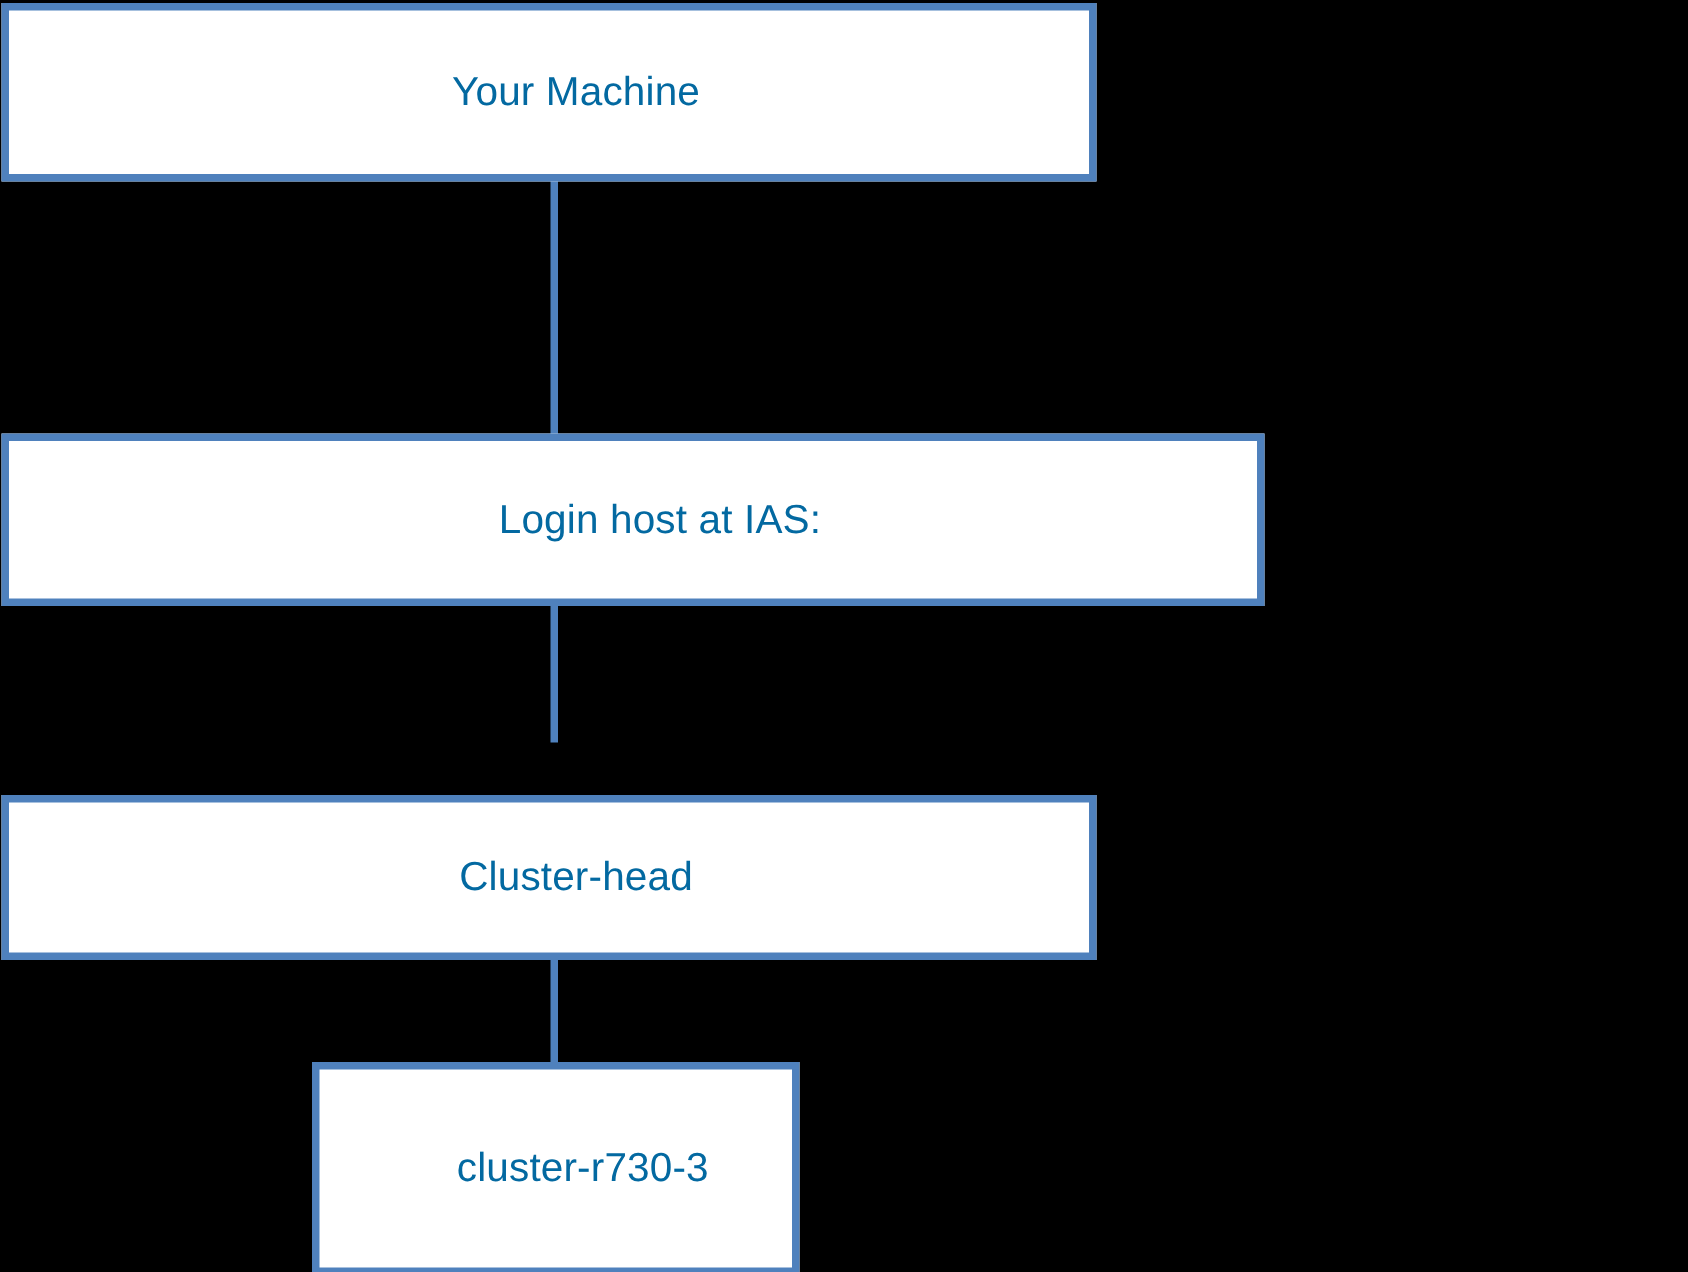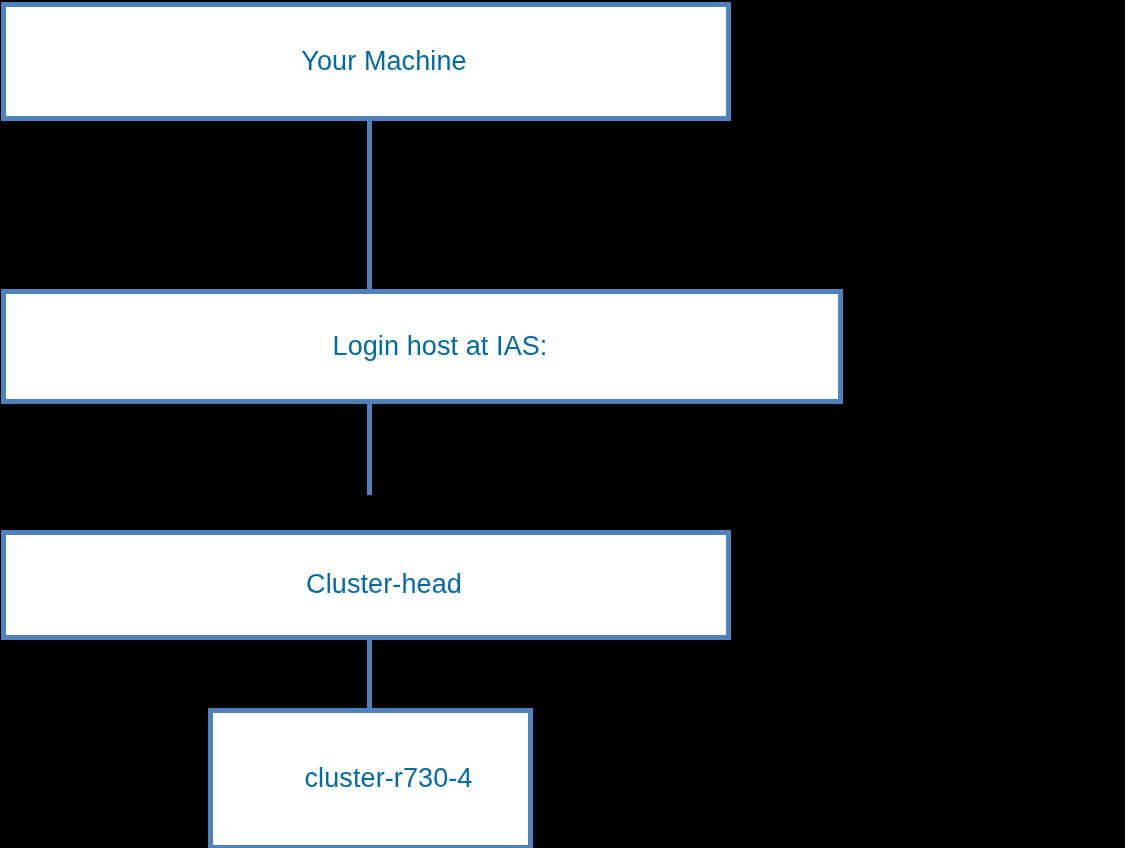--- a/index.html
+++ b/index.html
@@ -100,16 +100,16 @@
 
   <div class="node" id="node-login-host">
     <span class="line">Login host at IAS:</span>
   </div>
 
   <div class="node" id="node-cluster-head">
     <span class="line">Cluster-head</span>
   </div>
 
   <div class="node" id="node-cluster-node">
-    <span class="line">cluster-r730-4</span>
+    <span class="line">cluster-r730-3</span>
   </div>
 
 </div>
 
 </body></html>

